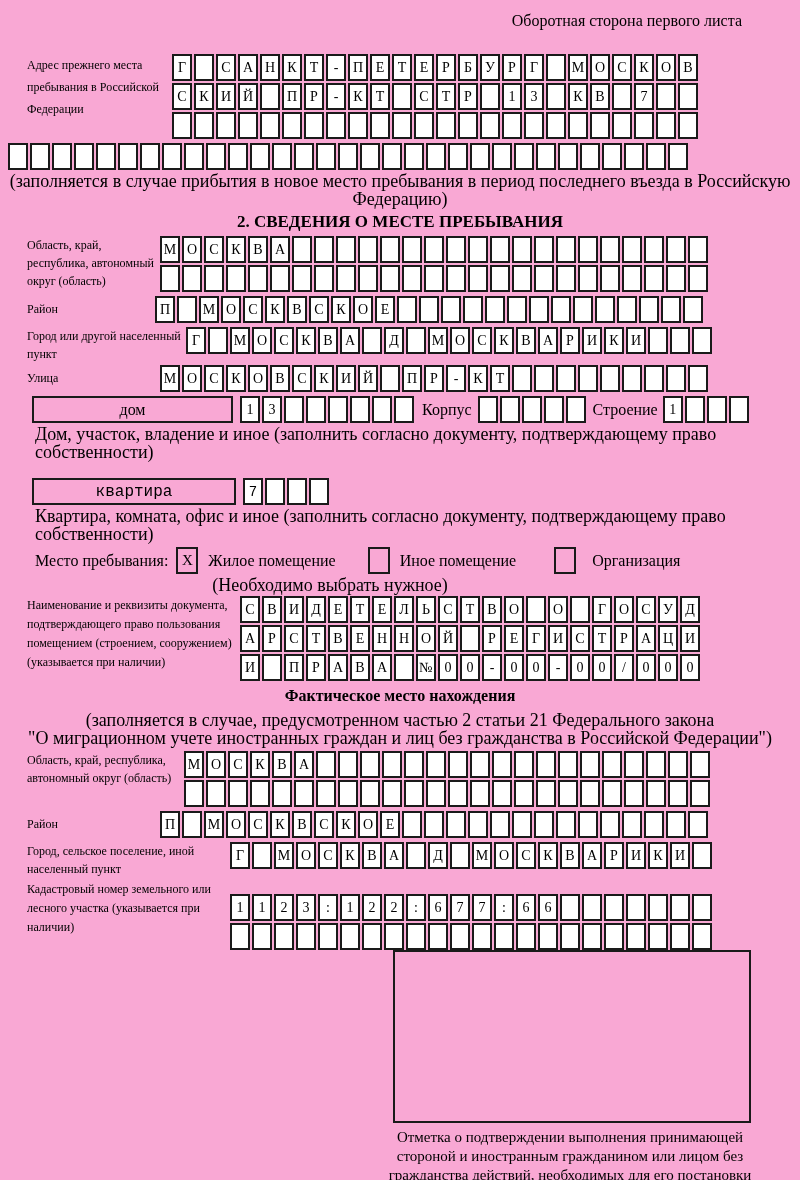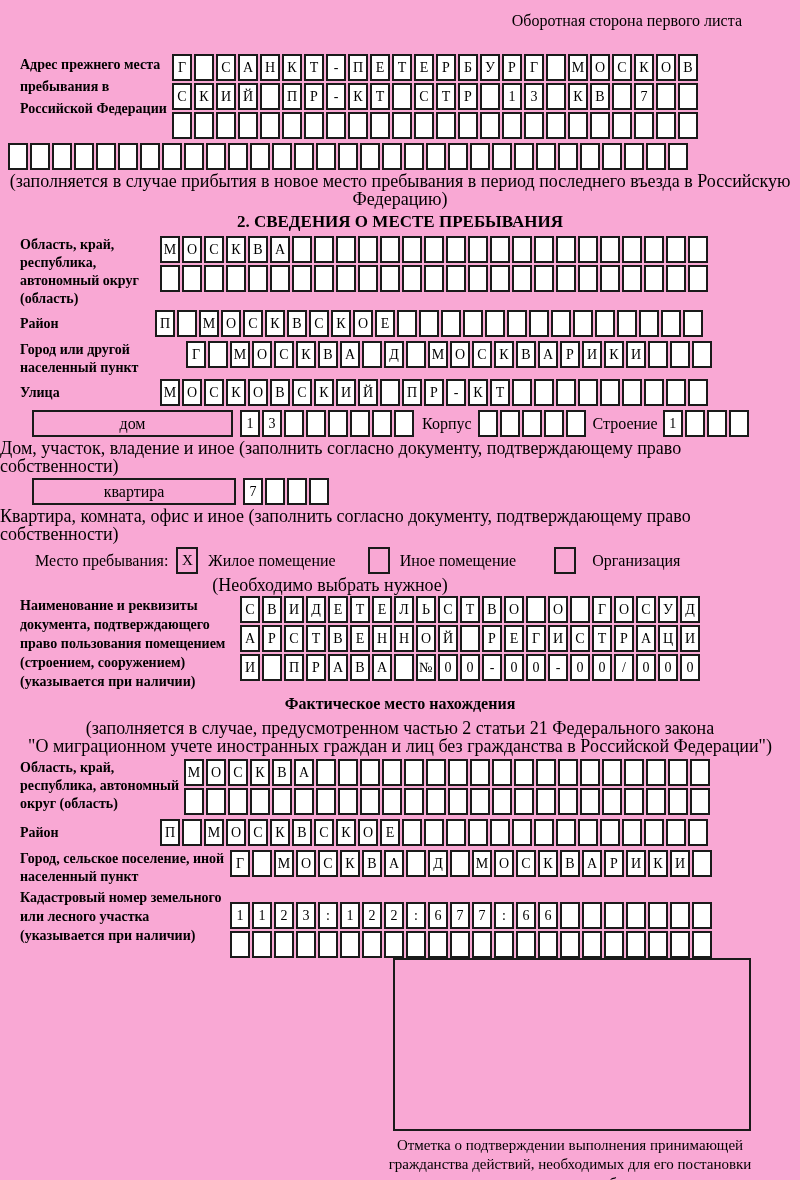--- a/index.html
+++ b/index.html
@@ -4,31 +4,31 @@
 <style>
   * { box-sizing: border-box; }
   html,body { margin:0; padding:0; background:#fff; }
   .page {
     width:800px; height:1180px; margin:0 auto; background:#f9a8d4;
     font-family:"Liberation Serif","DejaVu Serif",serif; color:#000;
     padding-top:12px; overflow:hidden; position:relative;
   }
   .hdr-note { text-align:right; padding-right:58px; font-size:16px; }
   .field { display:flex; align-items:flex-start; margin-bottom:2px; }
-  .flabel { font-size:14px; line-height:20px; padding-left:20px; flex:0 0 auto;font-weight:bold; }
+  .flabel { font-size:12px; line-height:20px; padding-left:27px; flex:0 0 auto; }
   .rows { display:flex; flex-direction:column; }
   .cell-row { display:flex; margin-bottom:2px; }
   .cell {
     flex:0 0 auto; width:20px; height:27px; border:2px solid #1a1a1a;
     margin-right:2px; display:flex; align-items:center; justify-content:center;
     font-size:14px; line-height:1; background:#fff;
   }
   .caption { font-size:18px; line-height:18px; }
   .cap-center { text-align:center; }
-  .cap-left { }
+  .cap-left { padding-left:35px; }
   .sec-title { text-align:center; font-weight:bold; font-size:17px; margin:4px 0 4px; }
   .sub-title { text-align:center; font-weight:bold; font-size:16px; margin:4px 8px 6px; }
   .hrow { display:flex; align-items:flex-start; padding-left:32px; margin-bottom:2px; }
   .hbox {
     border:2px solid #1a1a1a; height:27px; display:flex; align-items:center;
     justify-content:center; font-size:16px; margin-right:7px; flex:0 0 auto;
   }
   .inline-lbl { font-size:16px; line-height:27px; margin:0 6px; flex:0 0 auto; }
   .chk-row { display:flex; align-items:center; padding-left:35px; margin:4px 0 2px; font-size:16px; }
   .chkbox {
@@ -340,21 +340,21 @@
     <div class="inline-lbl" style="margin:0 5px;">Строение</div>
     <div class="cell-row" style="margin-bottom:0;">
         <div class="cell">1</div>
         <div class="cell"></div>
         <div class="cell"></div>
         <div class="cell"></div>
       </div>
   </div>
   <div class="caption cap-left">Дом, участок, владение и иное (заполнить согласно документу, подтверждающему право собственности)</div>
 
-  <div class="hrow" style="margin-top:3px;">
+  <div class="hrow" style="margin-top:17px;font-family:Liberation Mono, monospace;">
     <div class="hbox" style="width:204px;">квартира</div>
     <div class="cell-row" style="margin-bottom:0;">
         <div class="cell">7</div>
         <div class="cell"></div>
         <div class="cell"></div>
         <div class="cell"></div>
       </div>
   </div>
   <div class="caption cap-left">Квартира, комната, офис и иное (заполнить согласно документу, подтверждающему право собственности)</div>
 
@@ -615,17 +615,18 @@
           <div class="cell"></div>
           <div class="cell"></div>
           <div class="cell"></div>
         </div>
     </div>
   </div>
 
   <div class="stamp-box"></div>
   <div class="stamp-cap">
       <div>Отметка о подтверждении выполнения принимающей</div>
+      <div>стороной и иностранным гражданином или лицом без</div>
       <div>гражданства действий, необходимых для его постановки</div>
       <div>на учет по месту пребывания</div>
     </div>
 
 </div>
 
 </body></html>

